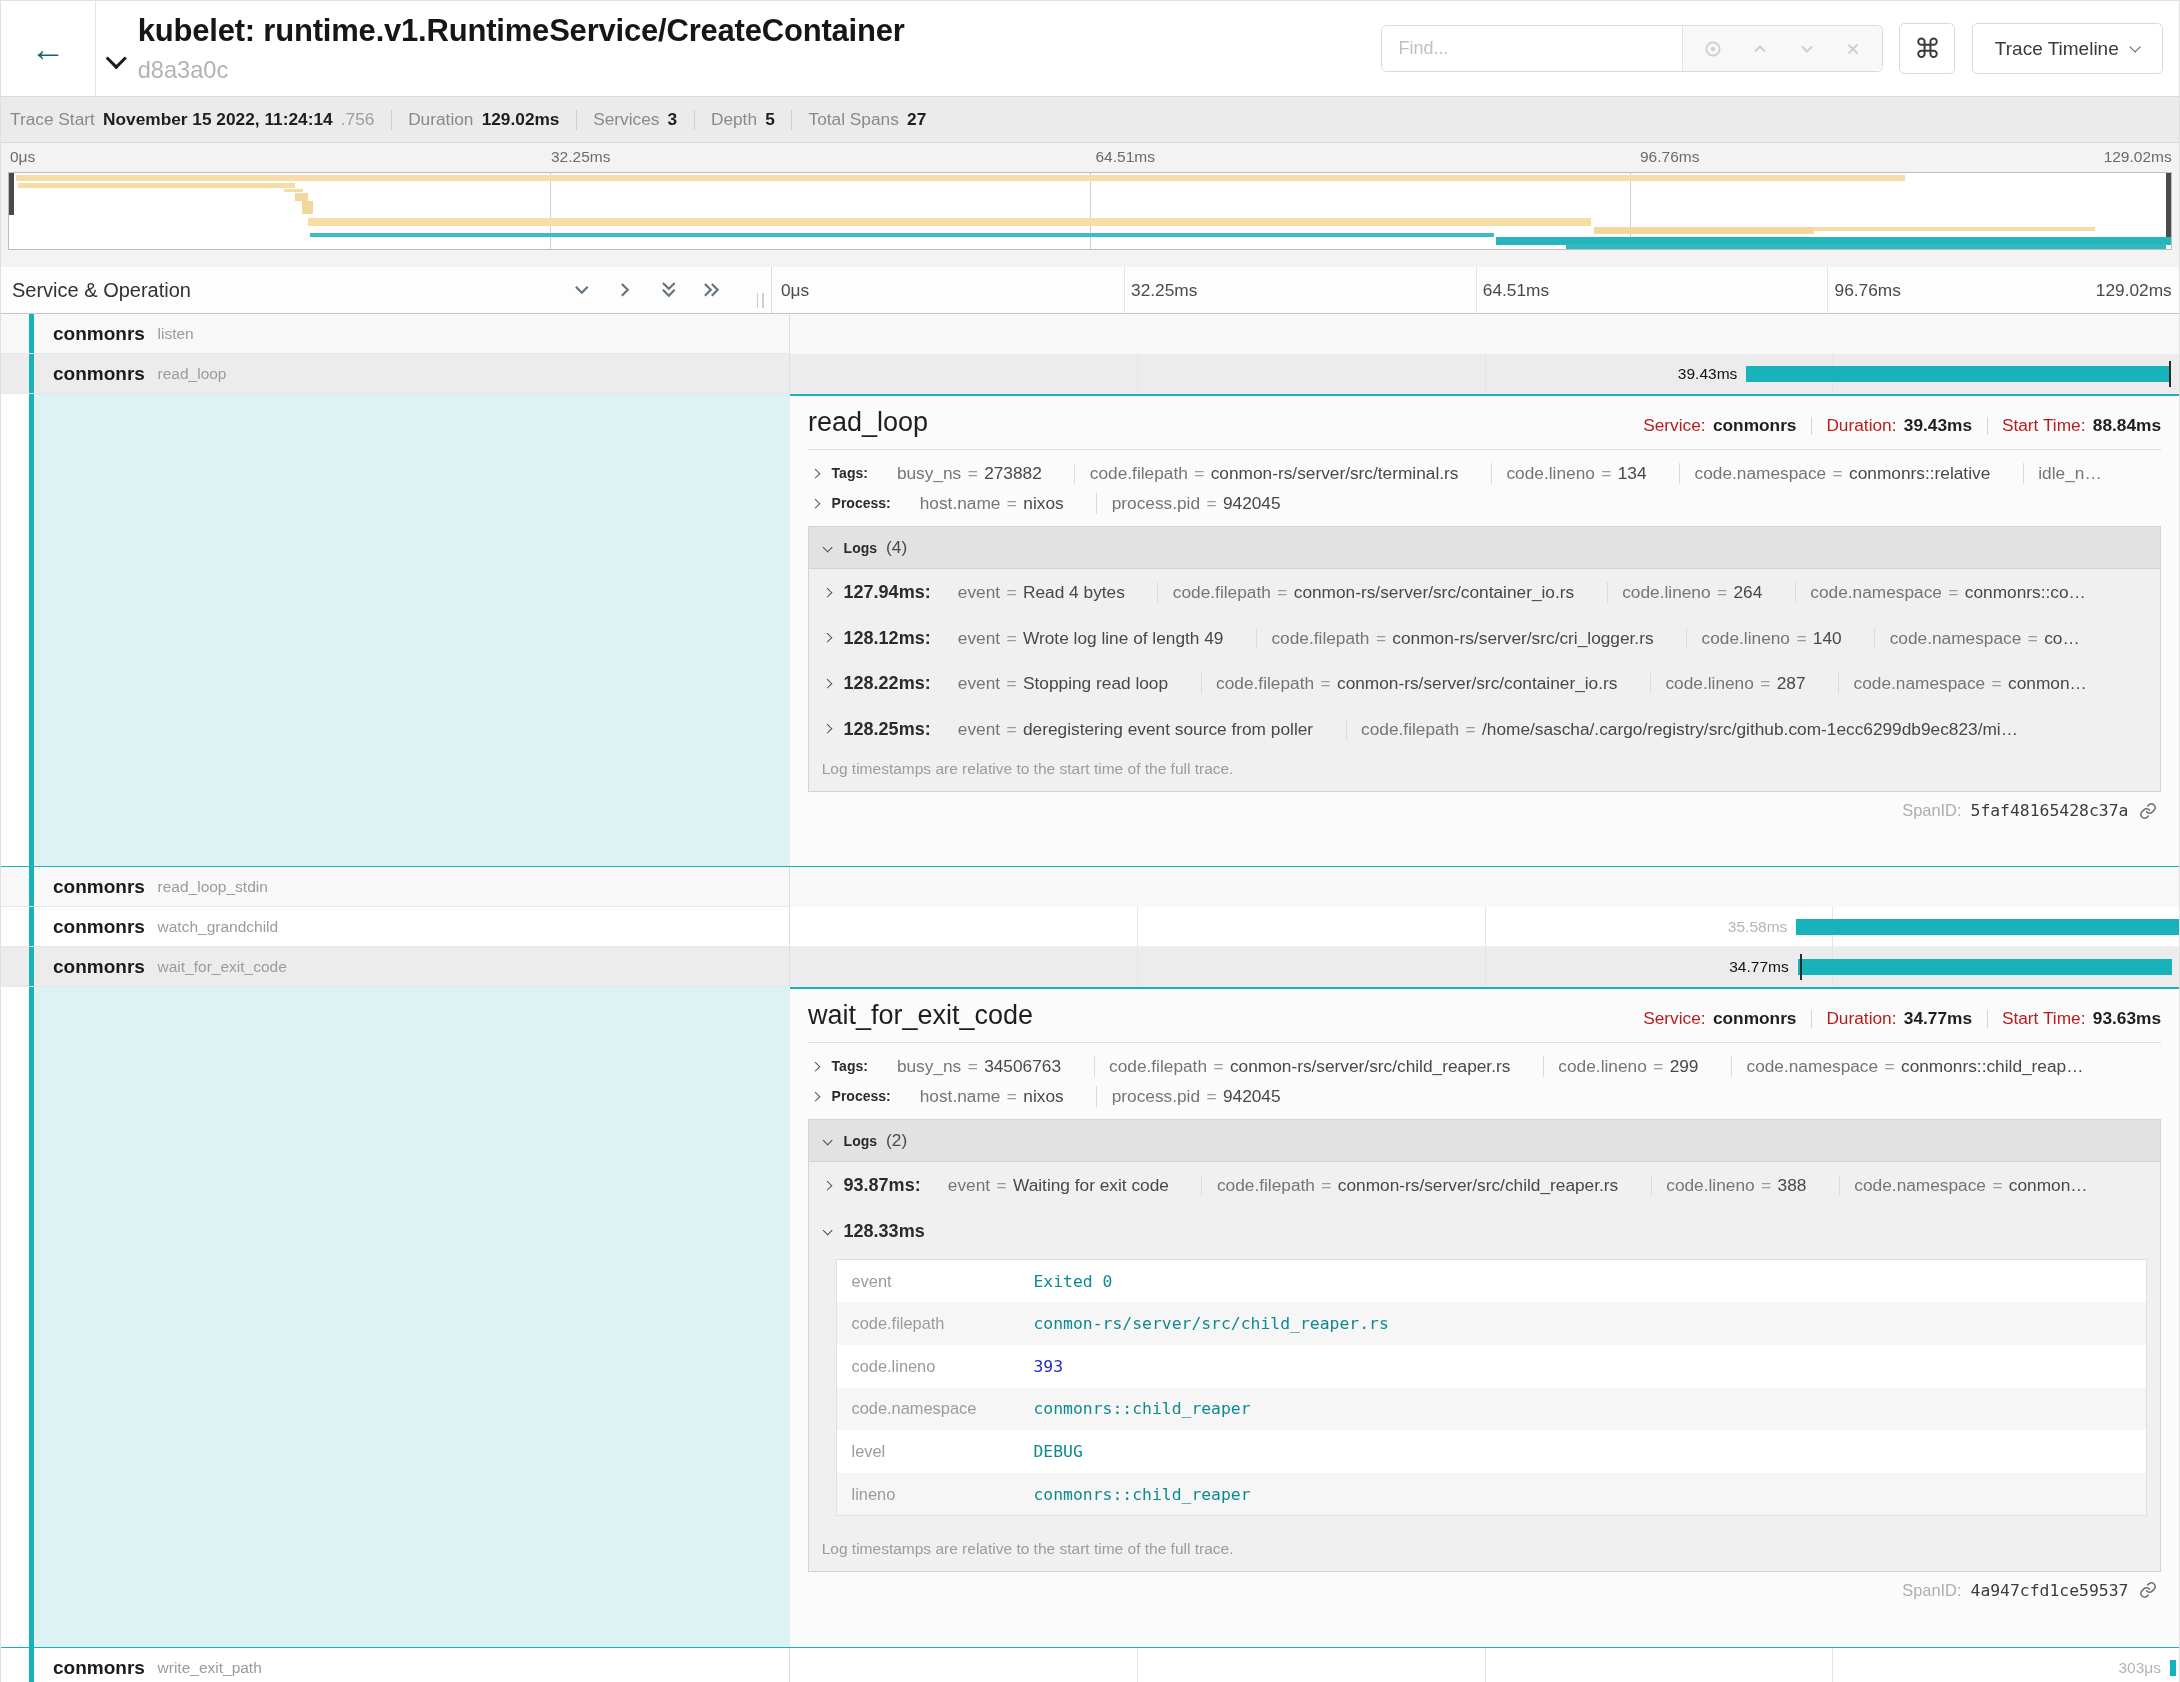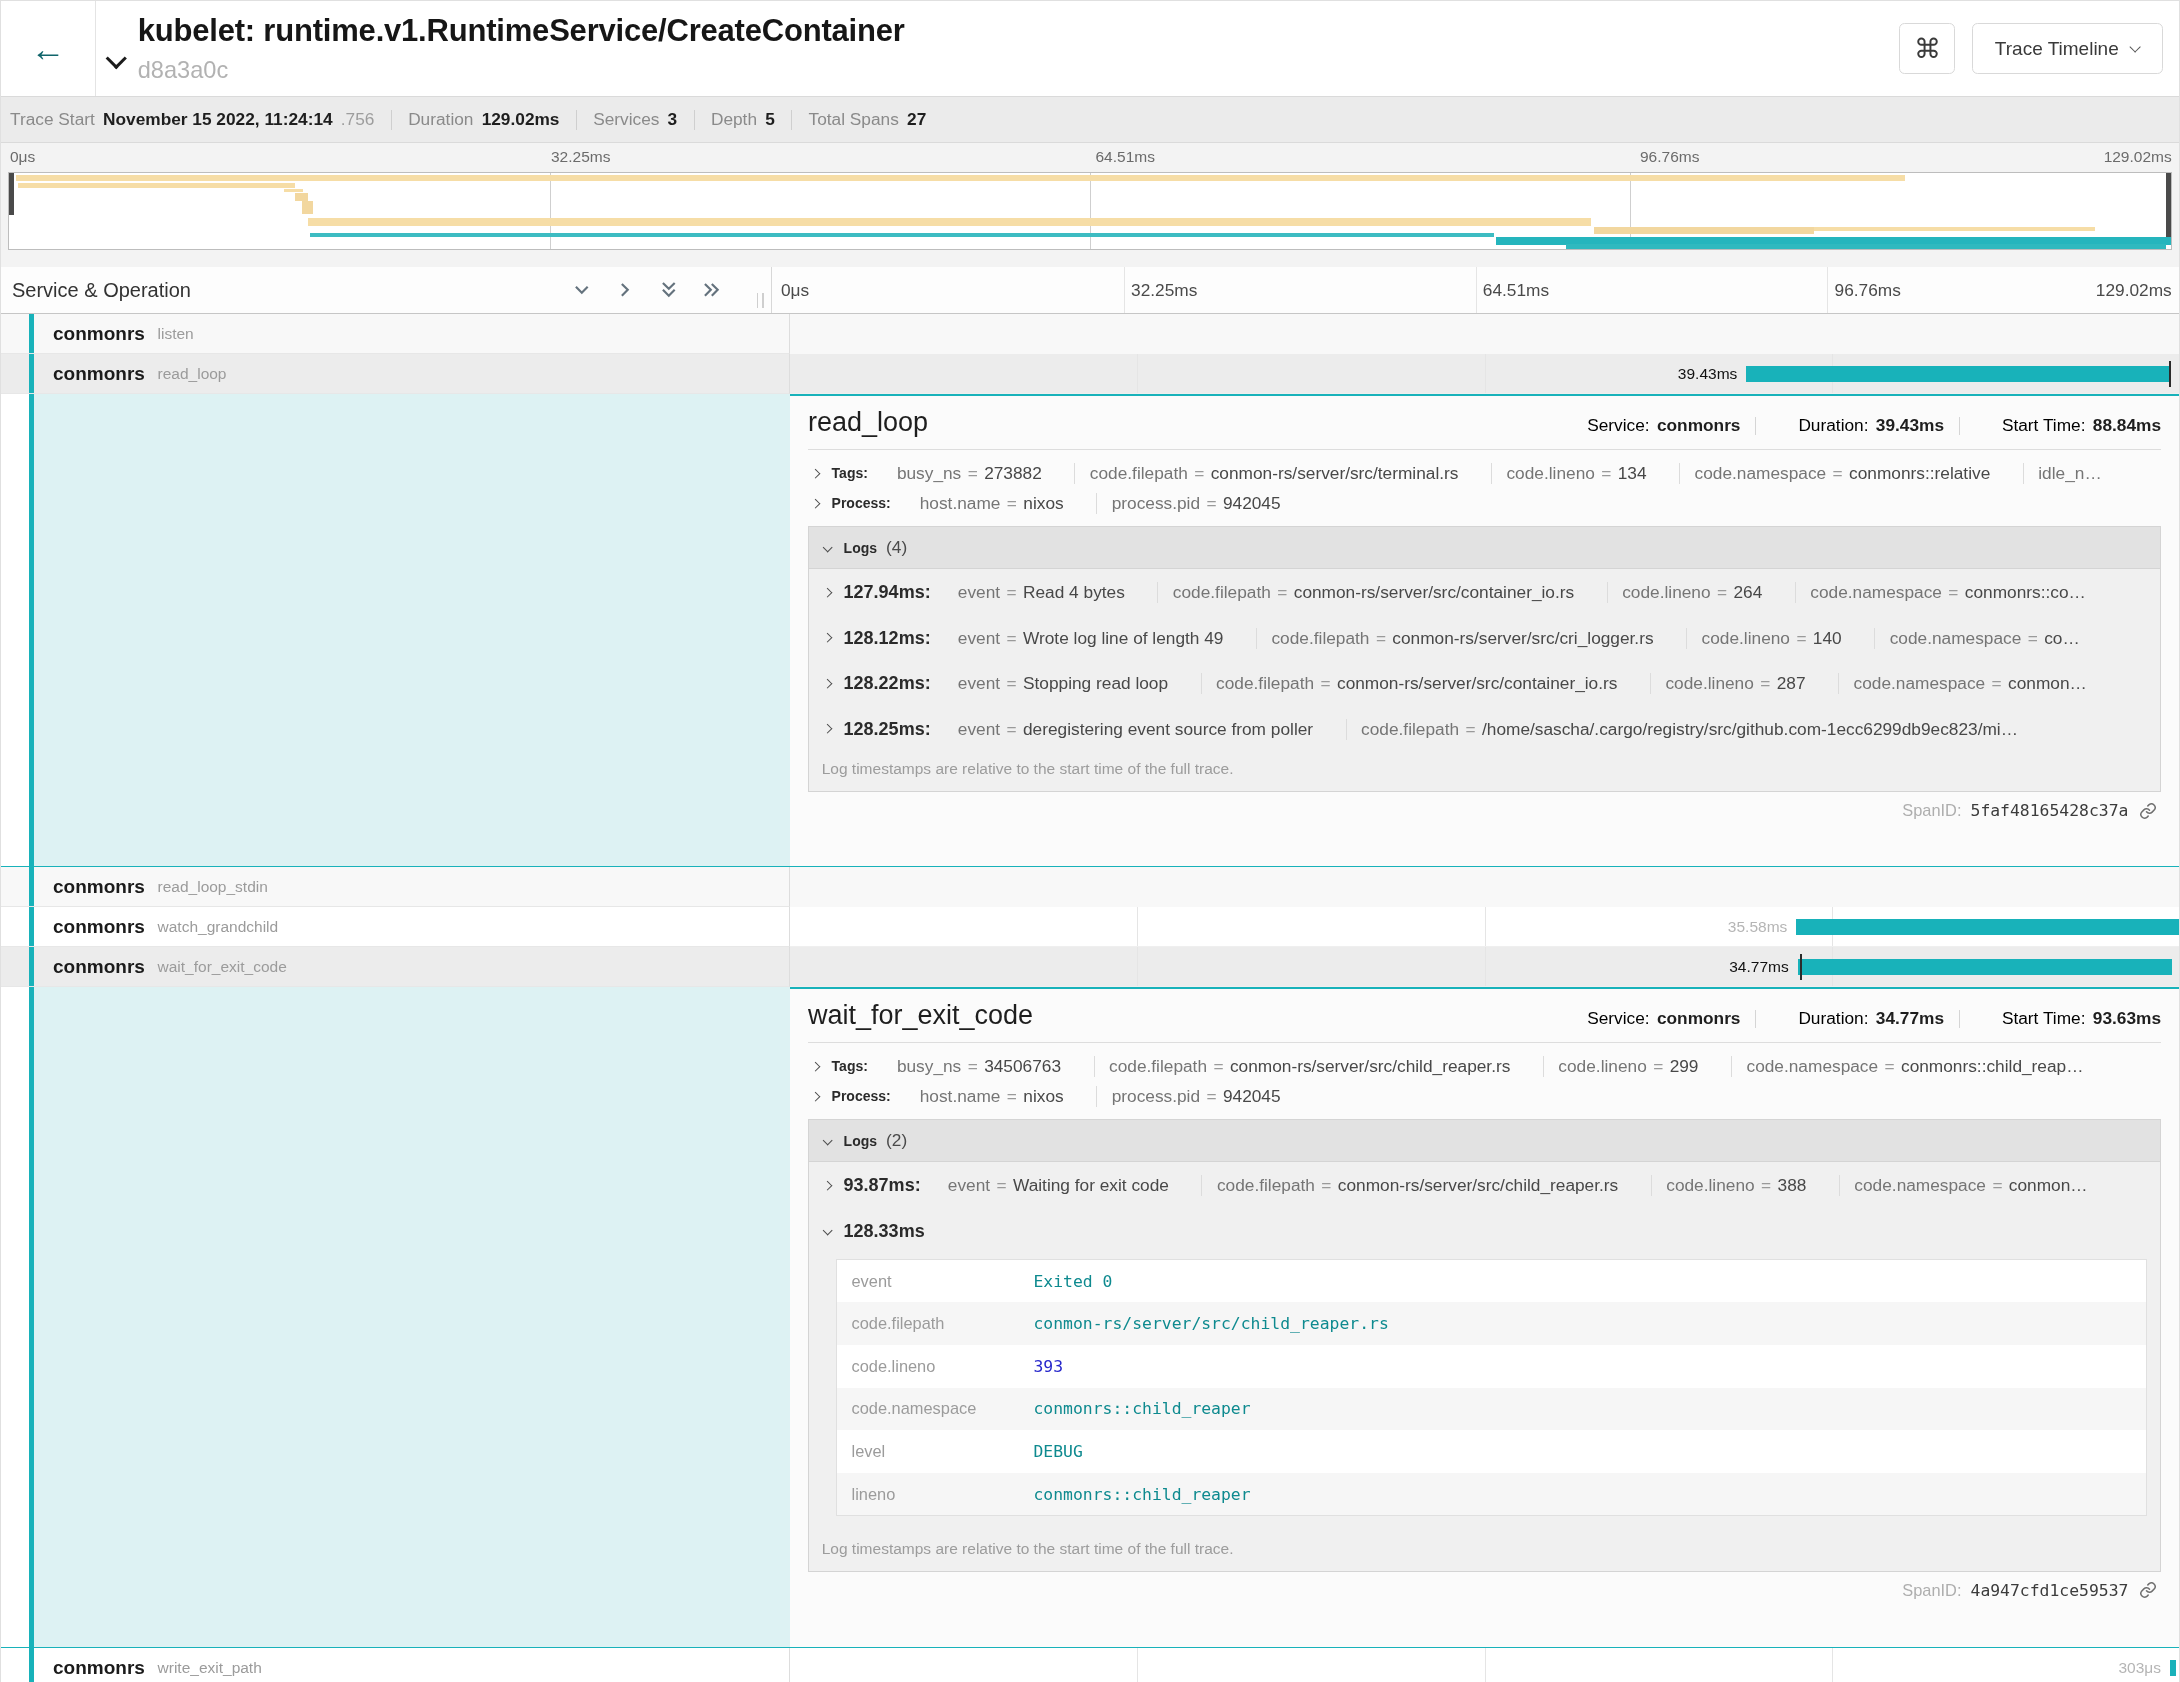--- a/index.html
+++ b/index.html
@@ -92,21 +92,21 @@
   .detail { display:flex; border-bottom:1.8px solid #18b2ba; background:#fff; }
   .detail.d1 { height:473px; } .detail.d2 { height:661px; }
   .detail-left { width:789px; position:relative; }
   .detail-left .accent { left:28px; }
   .detail-left .cyan { position:absolute; left:33px; right:0; top:0; bottom:0; background:#ddf2f3; }
   .detail-right { flex:1; border-top:2.7px solid #18b2ba; background:#fbfbfb; padding:11px 18px 0 18px; overflow:hidden; }
   .d-head { display:flex; align-items:baseline; }
   .d-title { font-size:27px; font-weight:500; color:#1e1e1e; }
   .d-head .spacer { flex:1; }
   .d-meta { display:flex; align-items:baseline; font-size:17.3px; white-space:nowrap; }
-  .d-meta .lab { color:#000000; margin-right:7.3px;margin-left:28px; }
+  .d-meta .lab { color:#b91c1c; margin-right:7.3px; }
   .d-meta .val { color:#1e1e1e; font-weight:700; }
   .d-meta .dv { width:0.9px; height:18px; background:#d5d5d5; margin:0 14.5px; align-self:center; }
   .d-hr { border:none; border-top:0.9px solid #ddd; margin:11px 0 12.7px 0; }
   .kv-line { display:flex; align-items:center; margin:9px 0; white-space:nowrap; overflow:hidden; }
   .chev-r { width:7.3px; height:7.3px; border-right:1.8px solid #4c4c4c; border-bottom:1.8px solid #4c4c4c;
             transform:rotate(-45deg); margin:0 12.7px 0 3.6px; flex:none; cursor:pointer; }
   .chev-d { width:7.3px; height:7.3px; border-right:1.8px solid #4c4c4c; border-bottom:1.8px solid #4c4c4c;
             transform:rotate(45deg); margin:0 12.7px 0 3.6px; flex:none; cursor:pointer; }
   .kv-title { font-size:14px; font-weight:700; color:#2b2b2b; margin-right:14.5px; }
   .fld { padding:0 14.5px; font-size:17.3px; }
@@ -145,20 +145,39 @@
       <span>←</span>
     </div>
     <div class="title-wrap">
       <div class="collapse-chev"></div>
       <div class="title-col">
         <div class="page-title">kubelet: runtime.v1.RuntimeService/CreateContainer</div>
         <div class="trace-id">d8a3a0c</div>
       </div>
     </div>
     <div class="spacer"></div>
+    <div class="find-group">
+      <input class="find-input" placeholder="Find..." style="">
+      <div class="find-icons">
+        <svg width="20" height="20" viewBox="0 0 24 24" fill="none" stroke="#cdcdcd" stroke-width="2">
+            <circle cx="12" cy="12" r="8"></circle>
+            <circle cx="12" cy="12" r="2.4" fill="#cdcdcd" stroke="none"></circle>
+          </svg>
+        <svg width="20" height="20" viewBox="0 0 24 24" fill="none" stroke="#cdcdcd" stroke-width="2.4">
+            <polyline points="6 15 12 9 18 15"></polyline>
+          </svg>
+        <svg width="20" height="20" viewBox="0 0 24 24" fill="none" stroke="#cdcdcd" stroke-width="2.4">
+            <polyline points="6 9 12 15 18 9"></polyline>
+          </svg>
+        <svg width="18" height="18" viewBox="0 0 24 24" fill="none" stroke="#cdcdcd" stroke-width="2.4">
+            <line x1="6" y1="6" x2="18" y2="18"></line>
+            <line x1="18" y1="6" x2="6" y2="18"></line>
+          </svg>
+      </div>
+    </div>
     <div class="sq-btn">
       <span>⌘</span>
     </div>
     <div class="view-btn">
       <span>Trace Timeline</span>
       <span class="chev-sm"></span>
     </div>
   </div>
 
   <div class="summary">

